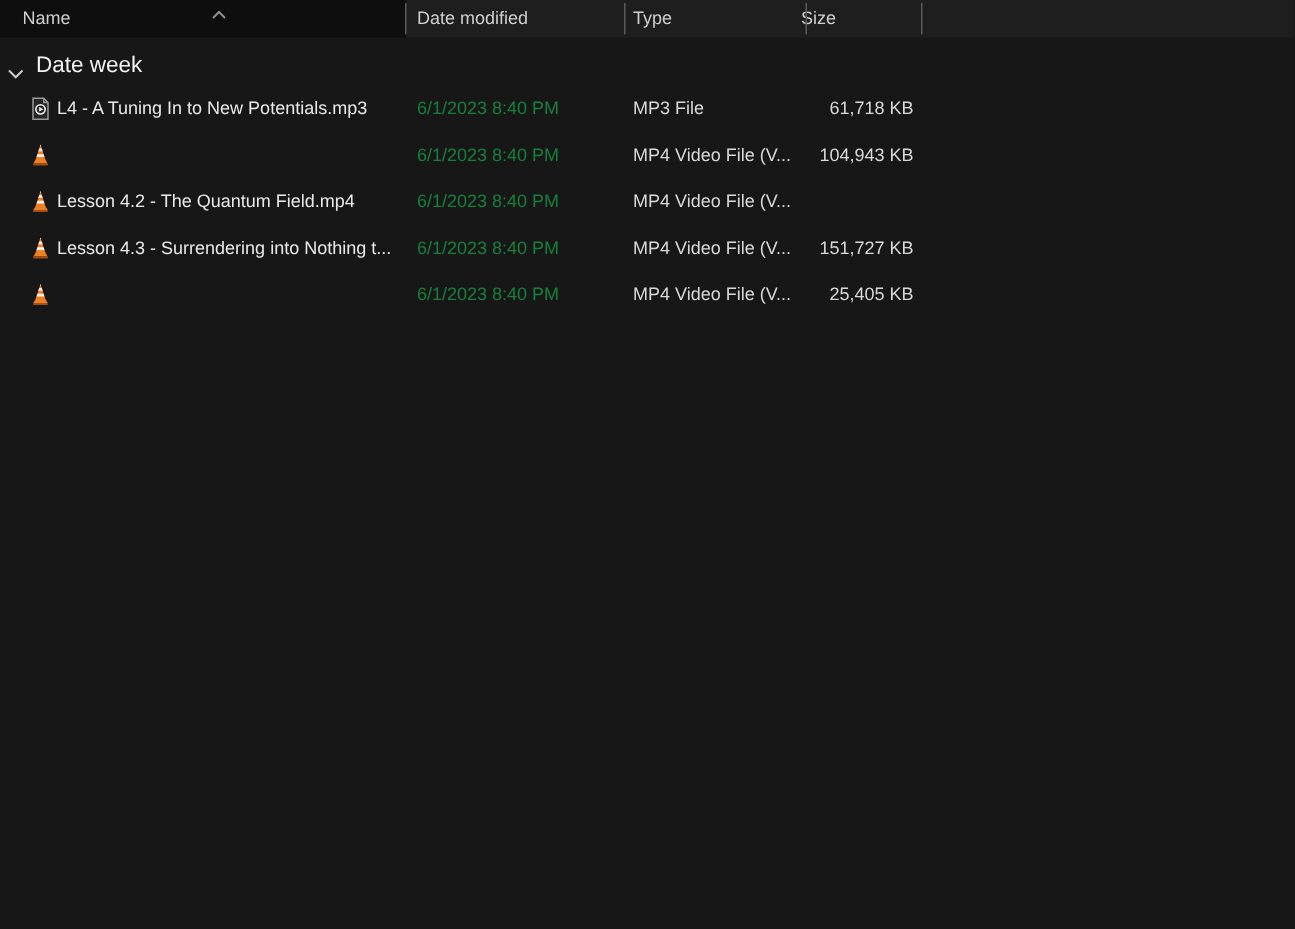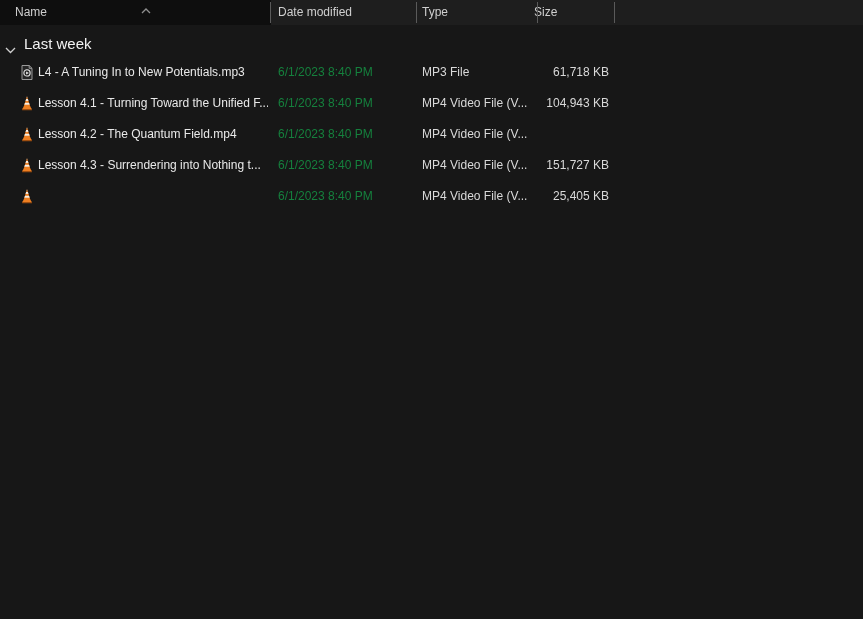--- a/index.html
+++ b/index.html
@@ -81,21 +81,21 @@
   <div class="sep sep1"></div>
   <div class="sep sep2"></div>
   <div class="sep sep3"></div>
   <div class="sep sep4"></div>
 
   <span class="group-chevron">
     <svg width="11" height="7" viewBox="0 0 11 7">
         <polyline points="1,1 5.5,5.5 10,1" fill="none" stroke="#cfcfcf" stroke-width="1.3"></polyline>
       </svg>
   </span>
-  <div class="group-label">Last week</div>
+  <div class="group-label">Date week</div>
 
   <div class="file-list">
   <div class="row">
     <span class="cell icon-cell">
       <svg class="icon media" width="16" height="17" viewBox="0 0 16 17" style="display: block;">
         <path d="M3 1.5 h7.2 L13 4.3 V15.5 H3 Z" fill="#262626" stroke="#9a9a9a" stroke-width="1"></path>
         <path d="M10.2 1.5 V4.3 H13" fill="none" stroke="#9a9a9a" stroke-width="1"></path>
         <circle cx="8" cy="8.9" r="3.1" fill="none" stroke="#ededed" stroke-width="1.1"></circle>
         <path d="M7.1 7.4 L9.9 8.9 L7.1 10.4 Z" fill="#ededed"></path>
       </svg>
@@ -114,21 +114,20 @@
         <g clip-path="url(#coneclip)">
           <rect x="0" y="0" width="16" height="16" fill="#ee7f22"></rect>
           <rect x="0" y="0.8" width="16" height="1.1" fill="#f6efe7"></rect>
           <rect x="0" y="3.5" width="16" height="1.9" fill="#f6efe7"></rect>
           <rect x="0" y="7.3" width="16" height="1.9" fill="#f6efe7"></rect>
         </g>
         <path d="M3.2 13.5 L5 10.7 H11 L12.8 13.5 Z" fill="#ee7f22"></path>
         <rect x="3" y="13.5" width="10" height="1.3" rx="0.6" fill="#a04f10"></rect>
       </svg>
     </span>
-    <span class="cell c-name">Lesson 4.1 - Turning Toward the Unified F...</span>
     <span class="cell c-date">6/1/2023 8:40 PM</span>
     <span class="cell c-type">MP4 Video File (V...</span>
     <span class="cell c-size">104,943 KB</span>
   </div>
 
   <div class="row">
     <span class="cell icon-cell">
 
       <svg class="icon vlc" width="16" height="17" viewBox="0 0 16 16" style="display: block;">
         <g clip-path="url(#coneclip)">

